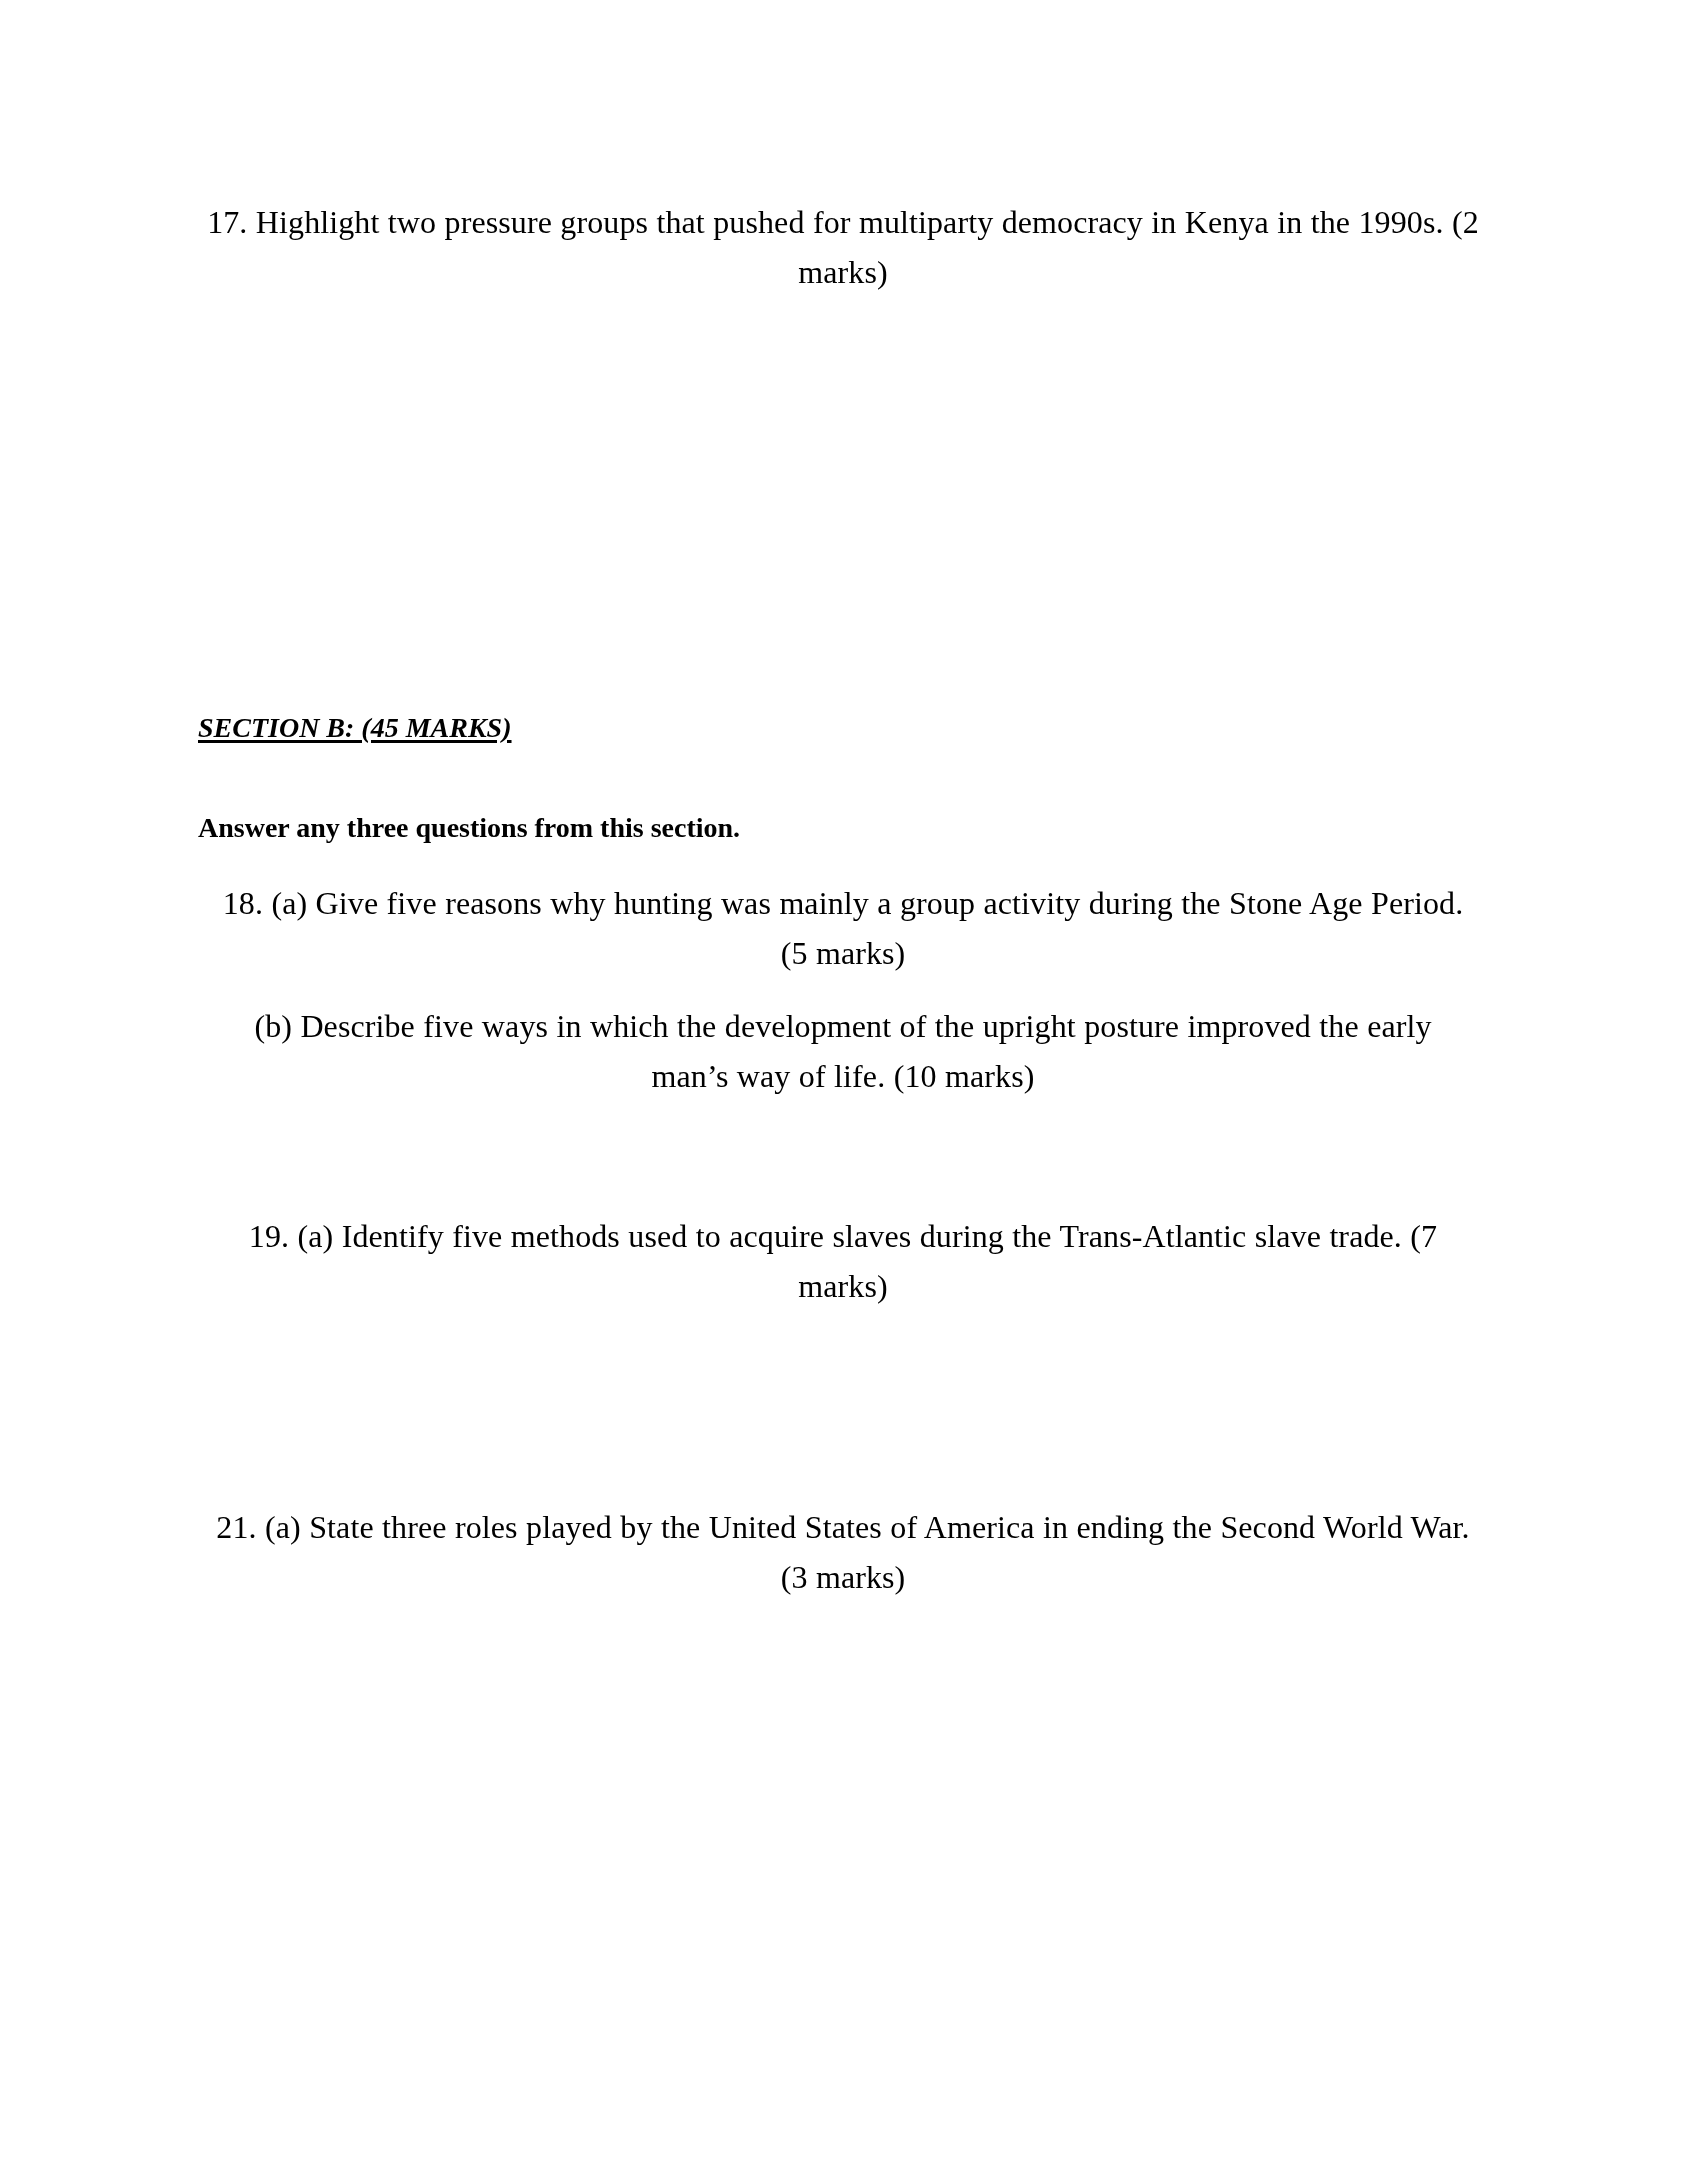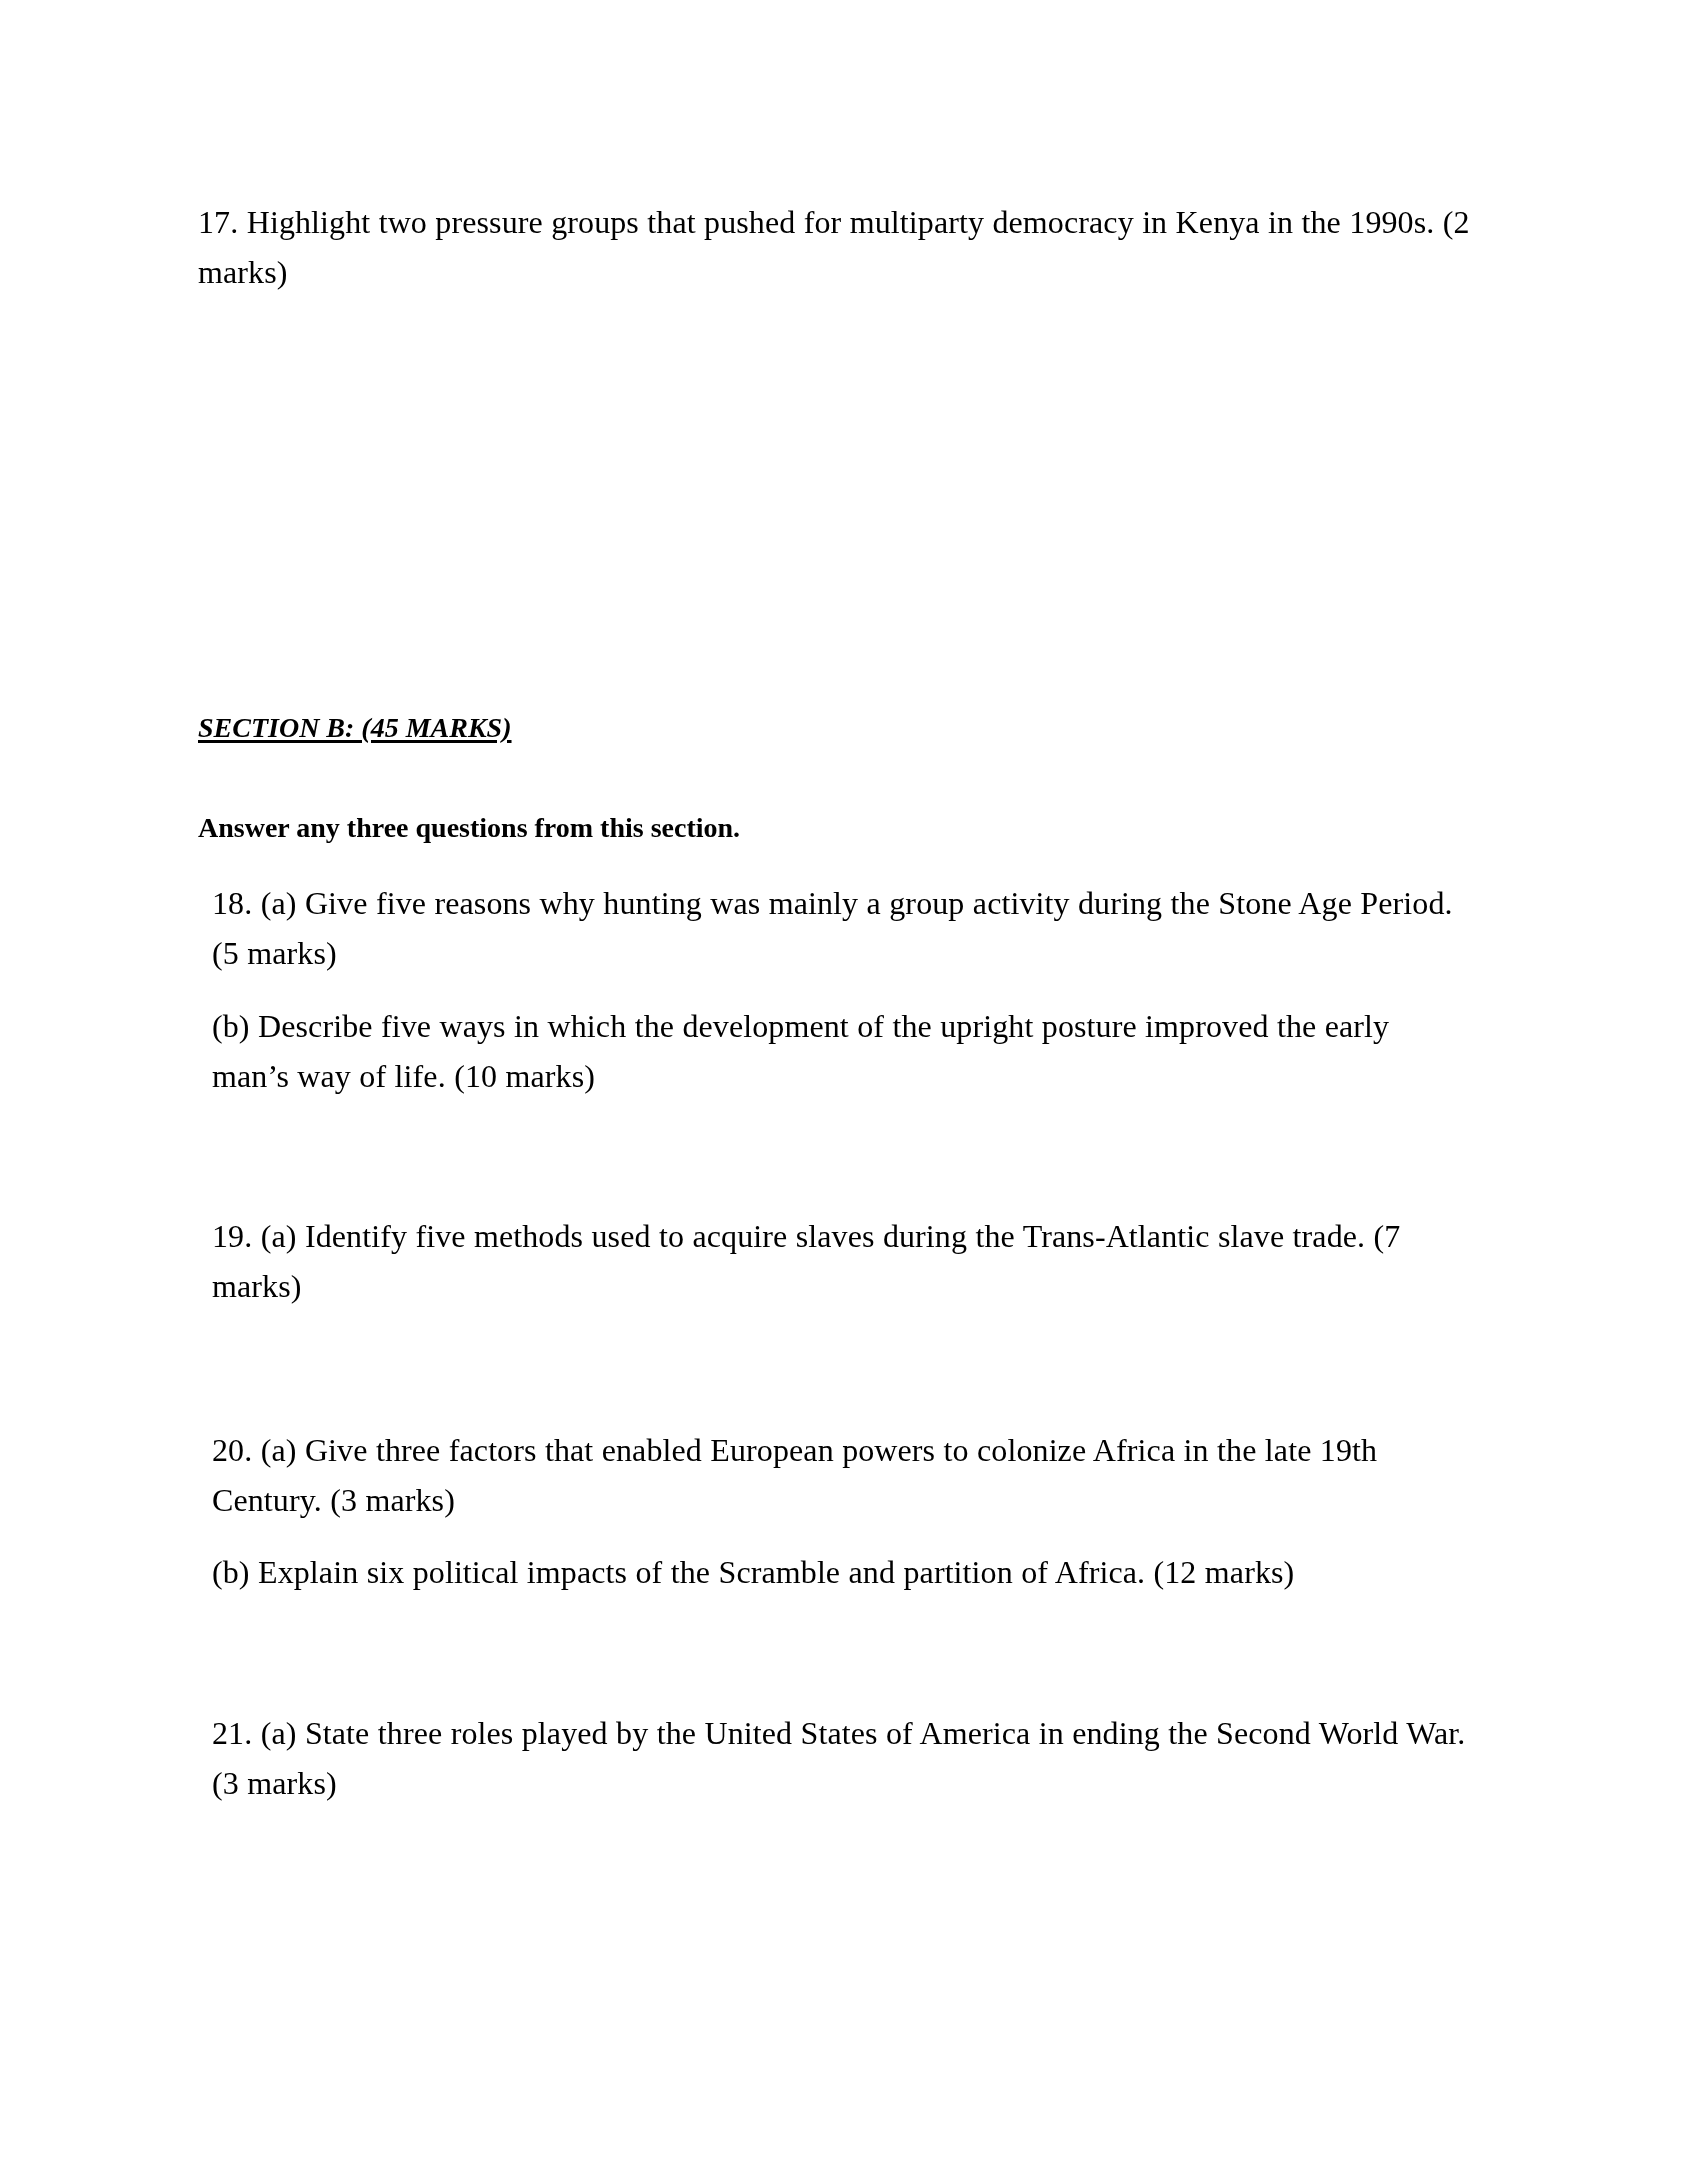--- a/index.html
+++ b/index.html
@@ -27,21 +27,21 @@
   }
 
   .doc-body {
     width: 1290px;
   }
 
   
   .para {
     font-size: 32px;
     line-height: 1.56;
-    text-align: left;
+    text-align: center;
     margin: 0 0 22.5px 0;
     letter-spacing: 0.1px;
     word-spacing: 0.3px;
   }
 
   .para.tight {
     margin-bottom: 20px;
   }
 
   
@@ -93,24 +93,20 @@
     </div>
 
     <div class="spacer-block"></div>
 
     <div class="qgroup">
       <p class="para">19. (a) Identify five methods used to acquire slaves during the Trans-Atlantic slave trade. (7 marks)</p>
     </div>
 
     <div class="spacer-block"></div>
 
-    <div class="qgroup">
-      <p class="para">20. (a) Give three factors that enabled European powers to colonize Africa in the late 19th Century. (3 marks)</p>
-      <p class="para tight">(b) Explain six political impacts of the Scramble and partition of Africa. (12 marks)</p>
-    </div>
 
     <div class="spacer-block"></div>
 
     <div class="qgroup">
       <p class="para">21. (a) State three roles played by the United States of America in ending the Second World War. (3 marks)</p>
     </div>
 
   </div>
 </div>
 

